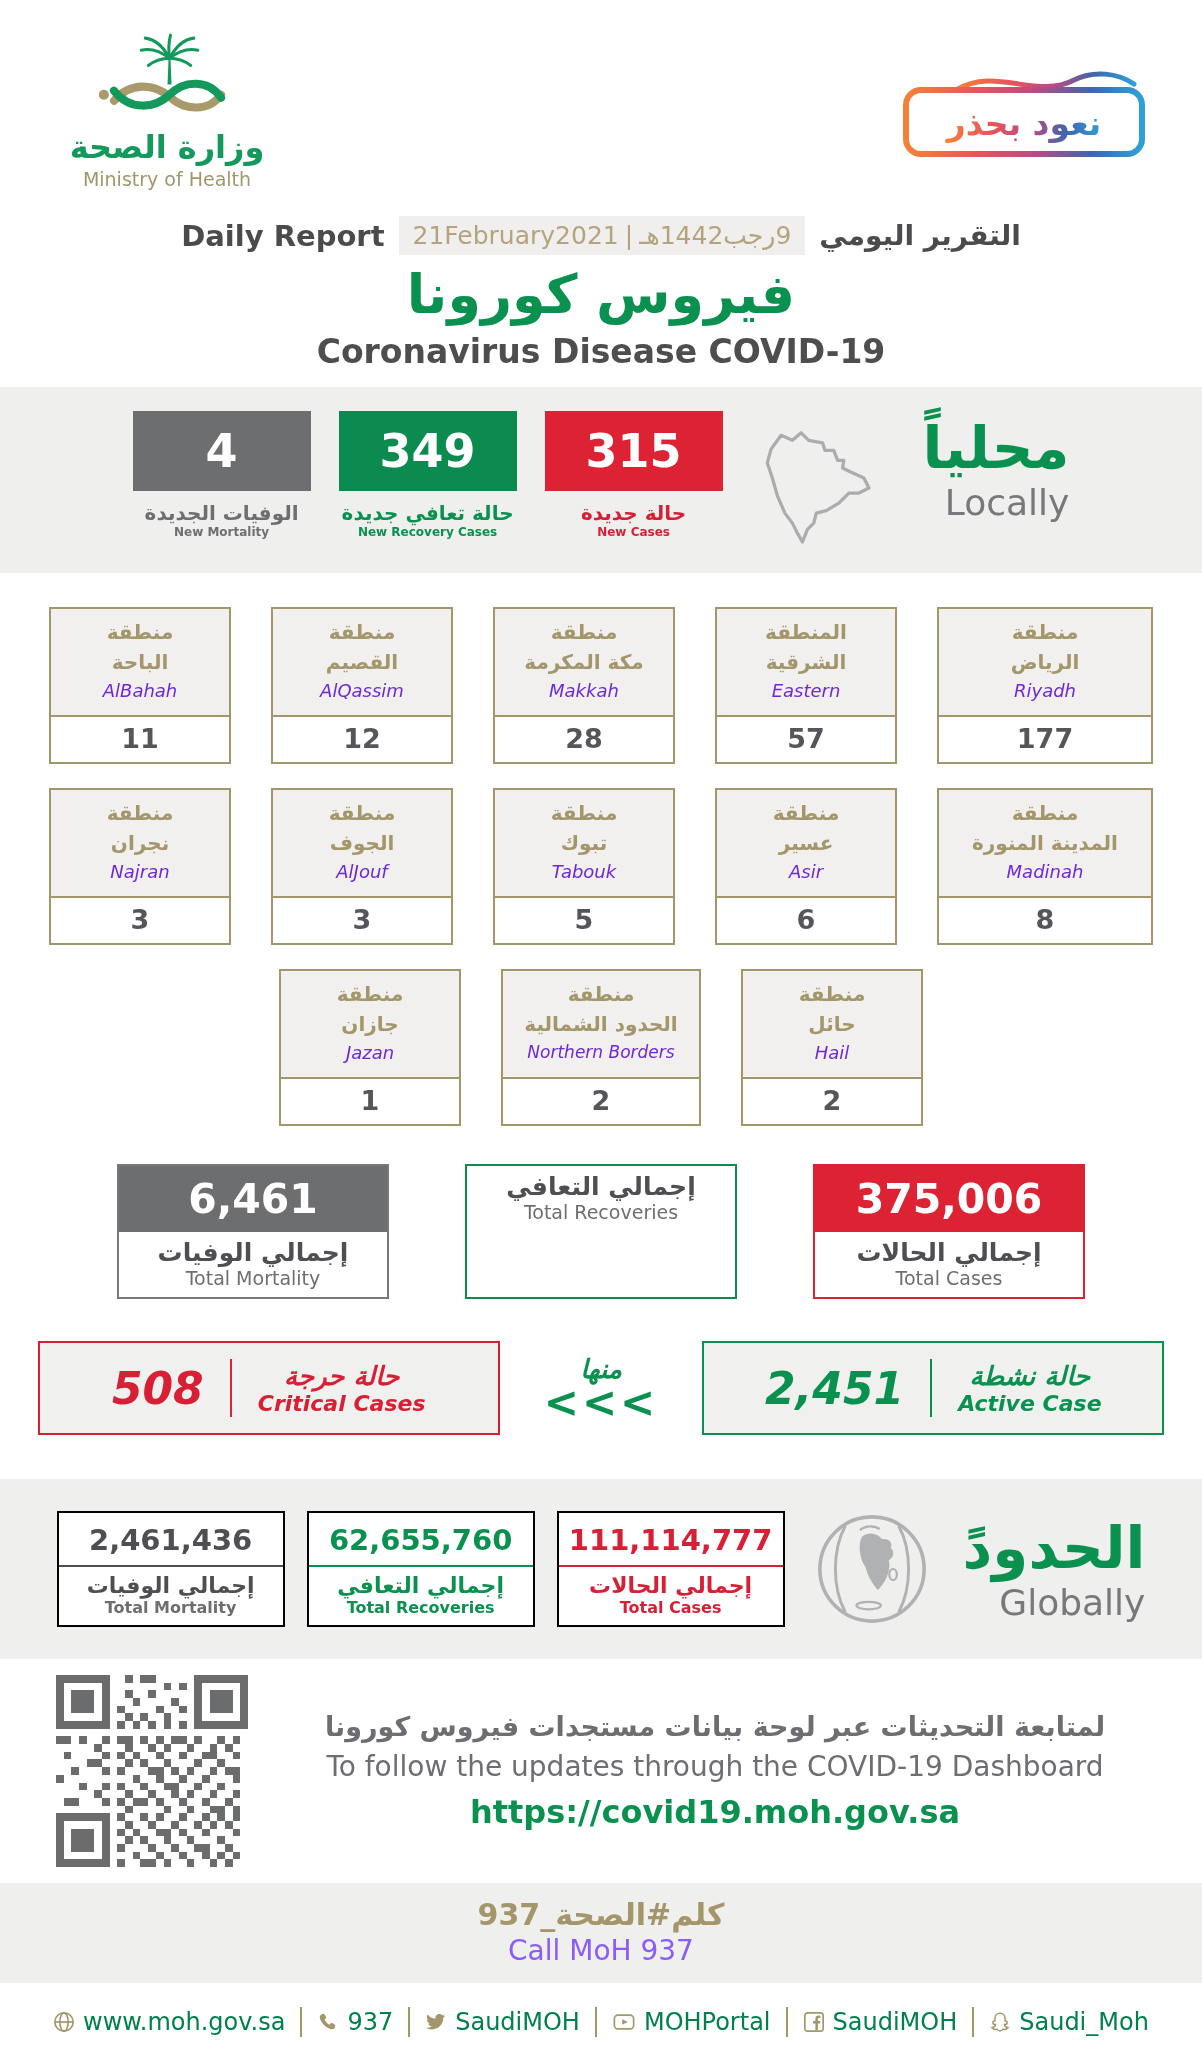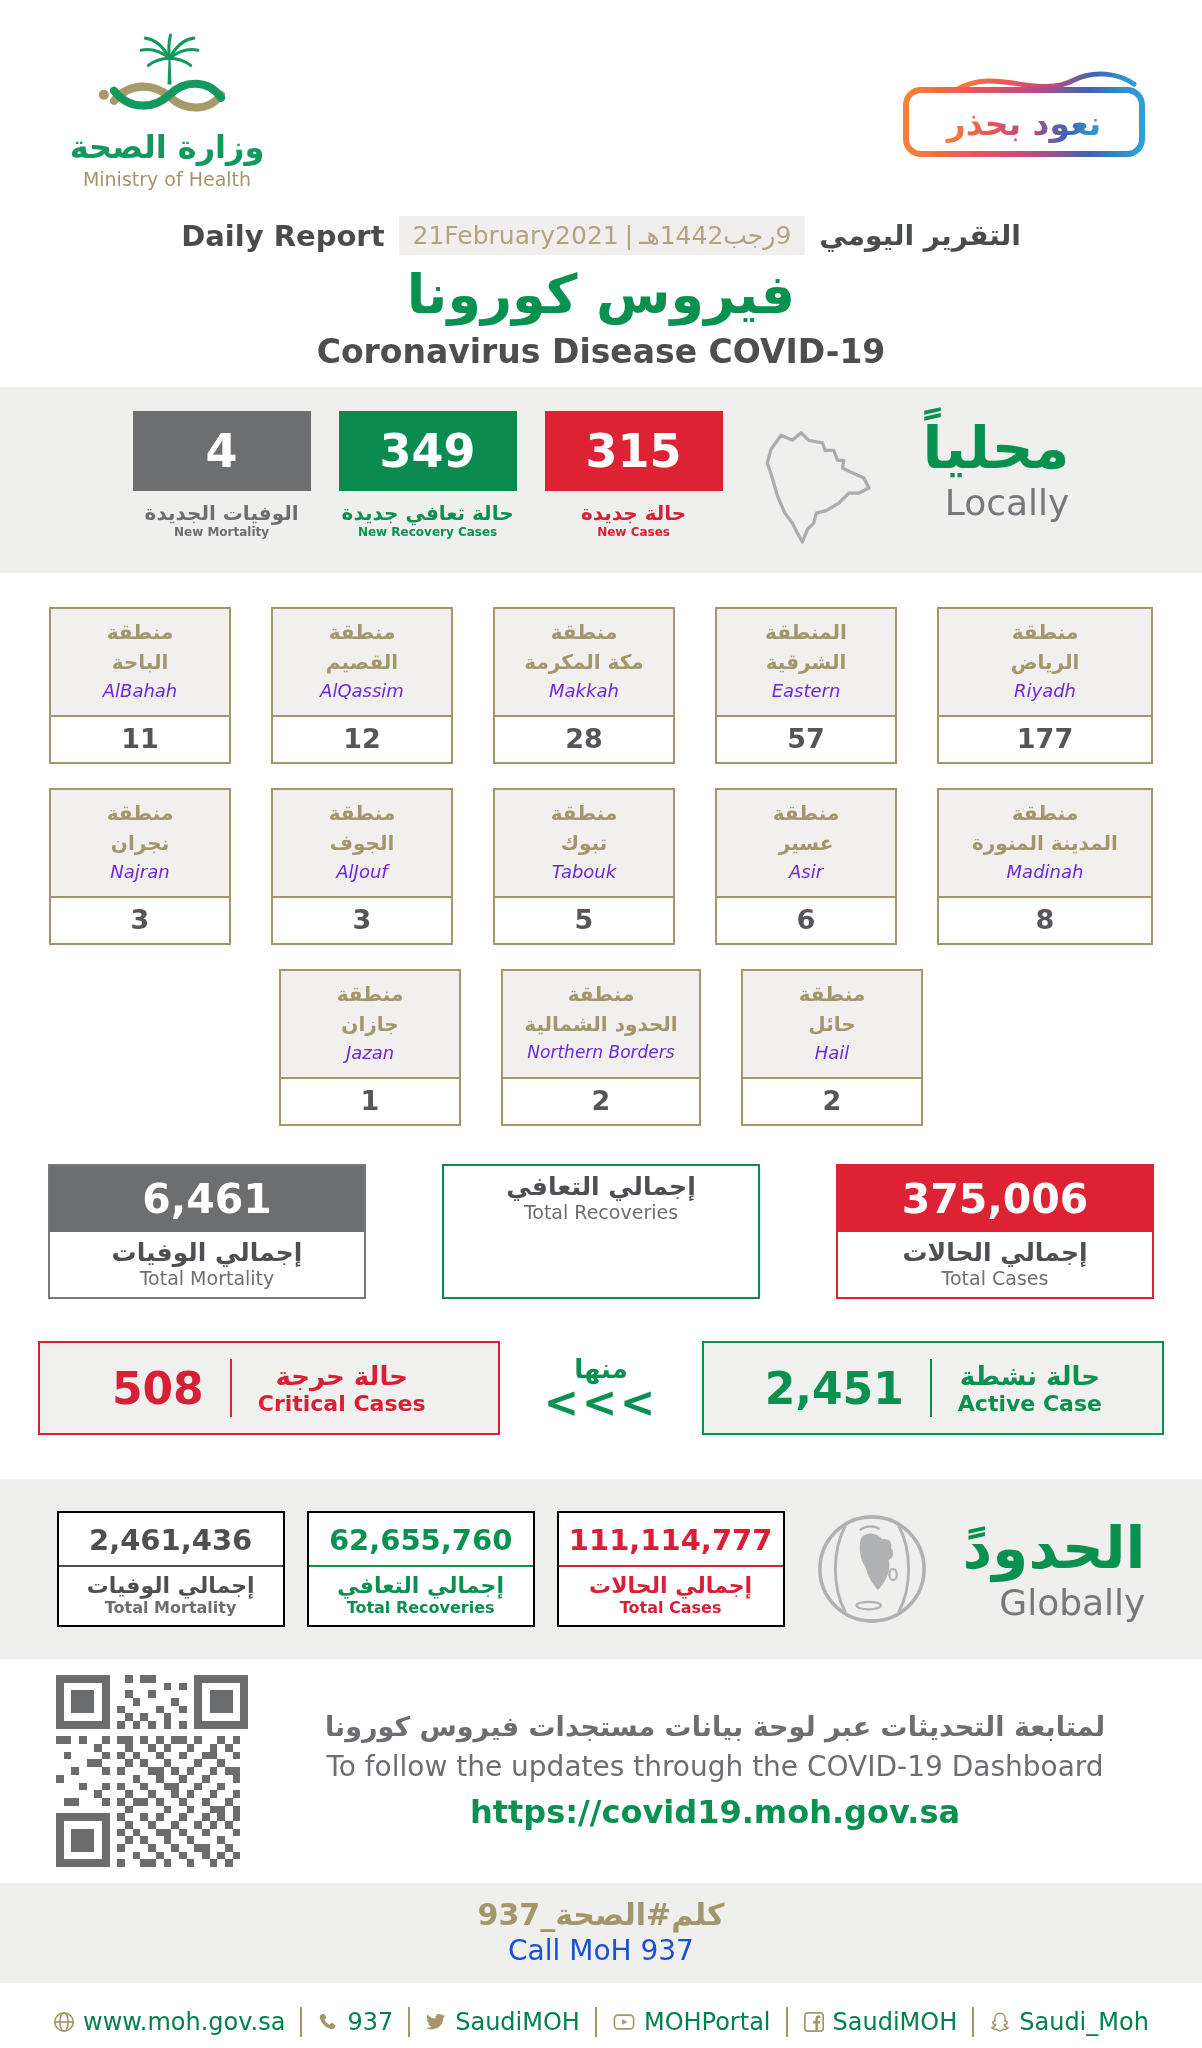--- a/index.html
+++ b/index.html
@@ -45,29 +45,29 @@
   .region-card { width:182px; border:2px solid #A3966B; background:#fff; }
   .region-card.wide { width:216px; }
   .region-card.mid { width:200px; }
   .rc-head { background:#F1F0EE; border-bottom:2px solid #A3966B; text-align:center; height:108px; padding-top:8px; }
   .rc-ar { color:#A3966B; font-weight:bold; font-size:20px; line-height:1.5; }
   .rc-en { color:#6d28d9; font-size:18px; margin-top:3px;font-style:italic; }
   .rc-val { text-align:center; font-size:27px; font-weight:bold; color:#55565A; padding:6px 0 8px; }
 
   
   .totals-row { display:flex; justify-content:center; gap:76px; margin-top:38px; }
-  .total-box { width:318px; text-align:center; border:2px solid; }
+  .total-box { width:272px; text-align:center; border:2px solid; }
   .tb-head { height:66px; color:#fff; font-size:41px; font-weight:bold; display:flex; align-items:center; justify-content:center; }
   .tb-body { background:#fff; padding:6px 0 8px; }
   .tb-ar { font-size:25px; font-weight:bold; color:#4E4F52; }
   .tb-en { font-size:19px; color:#6D6E71; }
   .b-gray { border-color:#77787A; } .b-green { border-color:#0C8B50; } .b-red { border-color:#DD2333; }
 
   
-  .critical-row { display:flex; justify-content:center; align-items:center; gap:44px; margin-top:42px; }
+  .critical-row { display:flex; justify-content:center; align-items:center; gap:44px; margin-top:42px;font-style:italic; }
   .ca-box { width:462px; height:94px; background:#F0F0EE; display:flex; align-items:center; justify-content:center; gap:26px; border:2px solid; }
   .ca-num { font-size:44px; font-weight:bold; }
   .ca-div { width:2px; height:58px; }
   .ca-labels { text-align:center; }
   .ca-ar { font-size:26px; font-weight:bold; }
   .ca-en { font-size:22px; font-weight:bold; }
   .of-which { text-align:center; color:#0A9150; font-weight:bold; }
   .of-which .ar { font-size:26px; }
   .of-which .chev { font-size:42px; letter-spacing:3px; line-height:0.9; }
 
@@ -82,21 +82,21 @@
   
   .qr-row { display:flex; align-items:center; margin-top:16px; padding:0 56px; gap:36px;justify-content:space-between; }
   .dash-text { flex:1; text-align:center; }
   .dash-ar { color:#6D6E71; font-size:27px; font-weight:bold; }
   .dash-en { color:#6D6E71; font-size:28px; margin-top:8px; }
   .dash-url { display:inline-block; color:#0A9150; font-size:32px; font-weight:bold; margin-top:10px; text-decoration:none; }
 
   
   .call-band { margin-top:16px; text-align:center; padding:14px 0 16px; }
   .call-ar { color:#A3966B; font-size:30px; font-weight:bold; }
-  .call-en { color:#1d4ed8; font-size:28px; margin-top:2px; }
+  .call-en { color:#8b5cf6; font-size:28px; margin-top:2px; }
 
   
   .footer { display:flex; justify-content:center; align-items:center; gap:15px; margin-top:24px; }
   .f-item { display:flex; align-items:center; gap:8px; color:#00804A; font-size:24px; text-decoration:none; }
   .f-sep { width:2px; height:30px; background:#A3966B; }
 </style>
 </head>
 <body>
 
 <div class="header">

